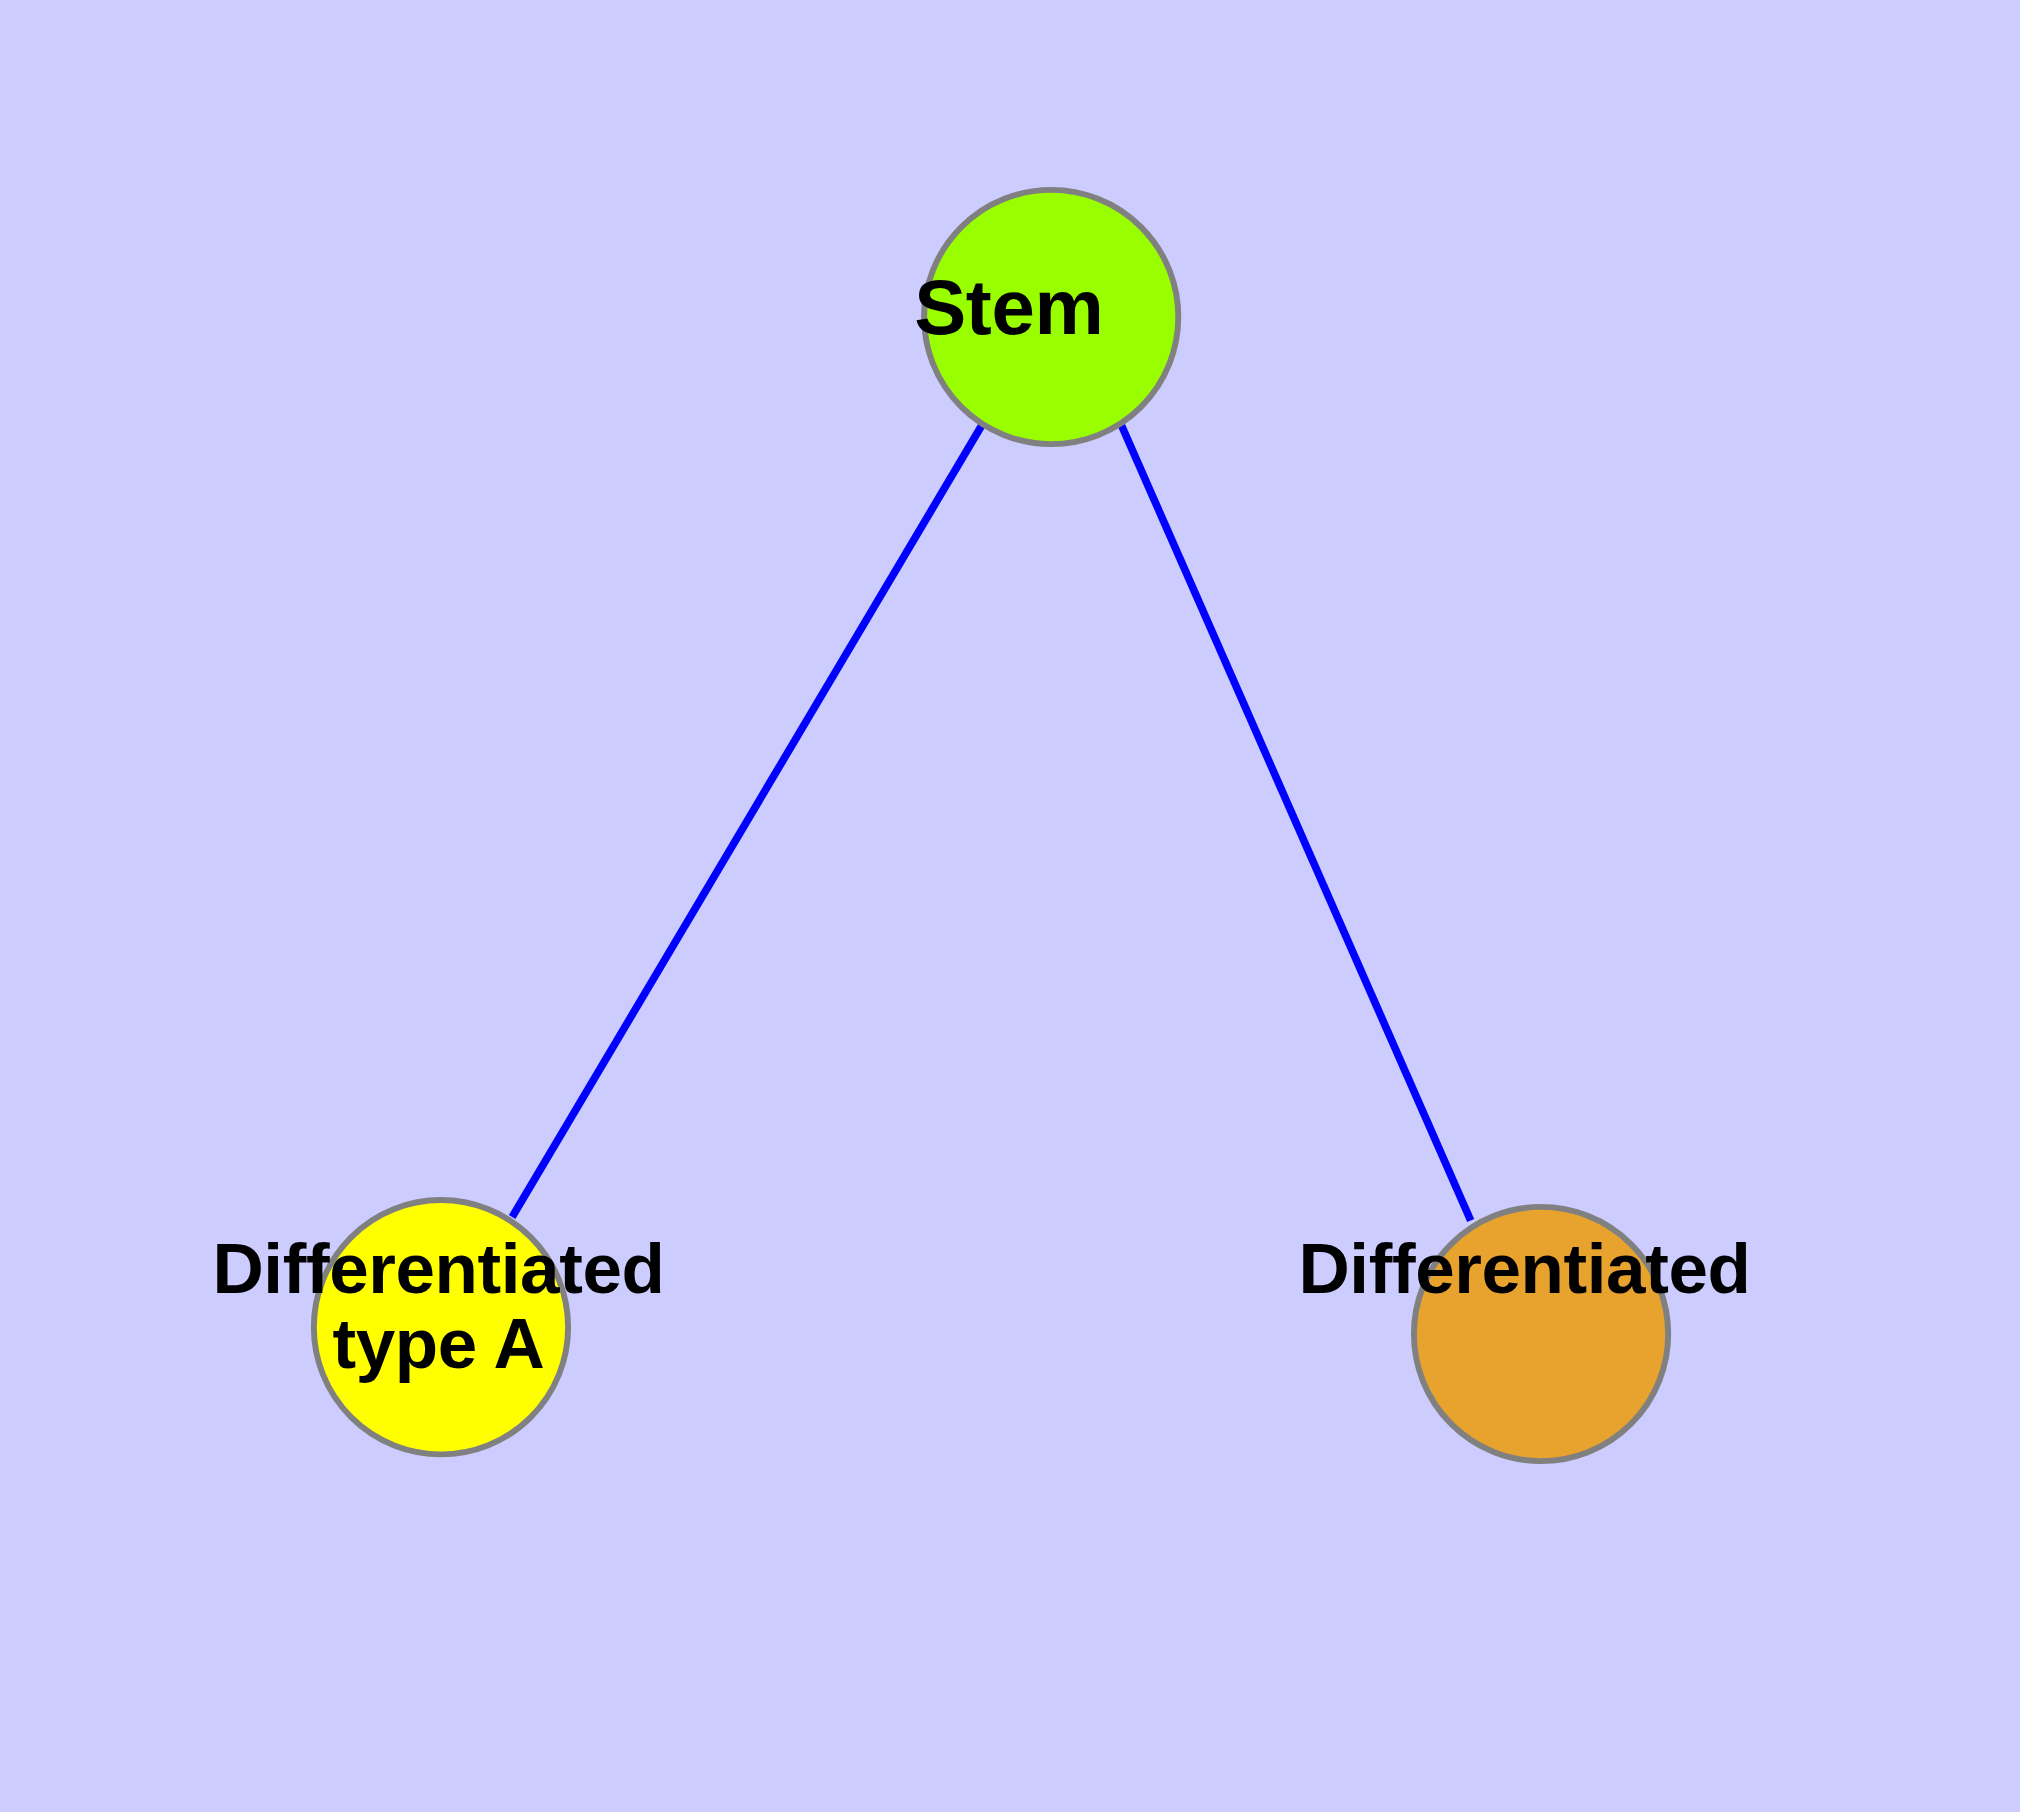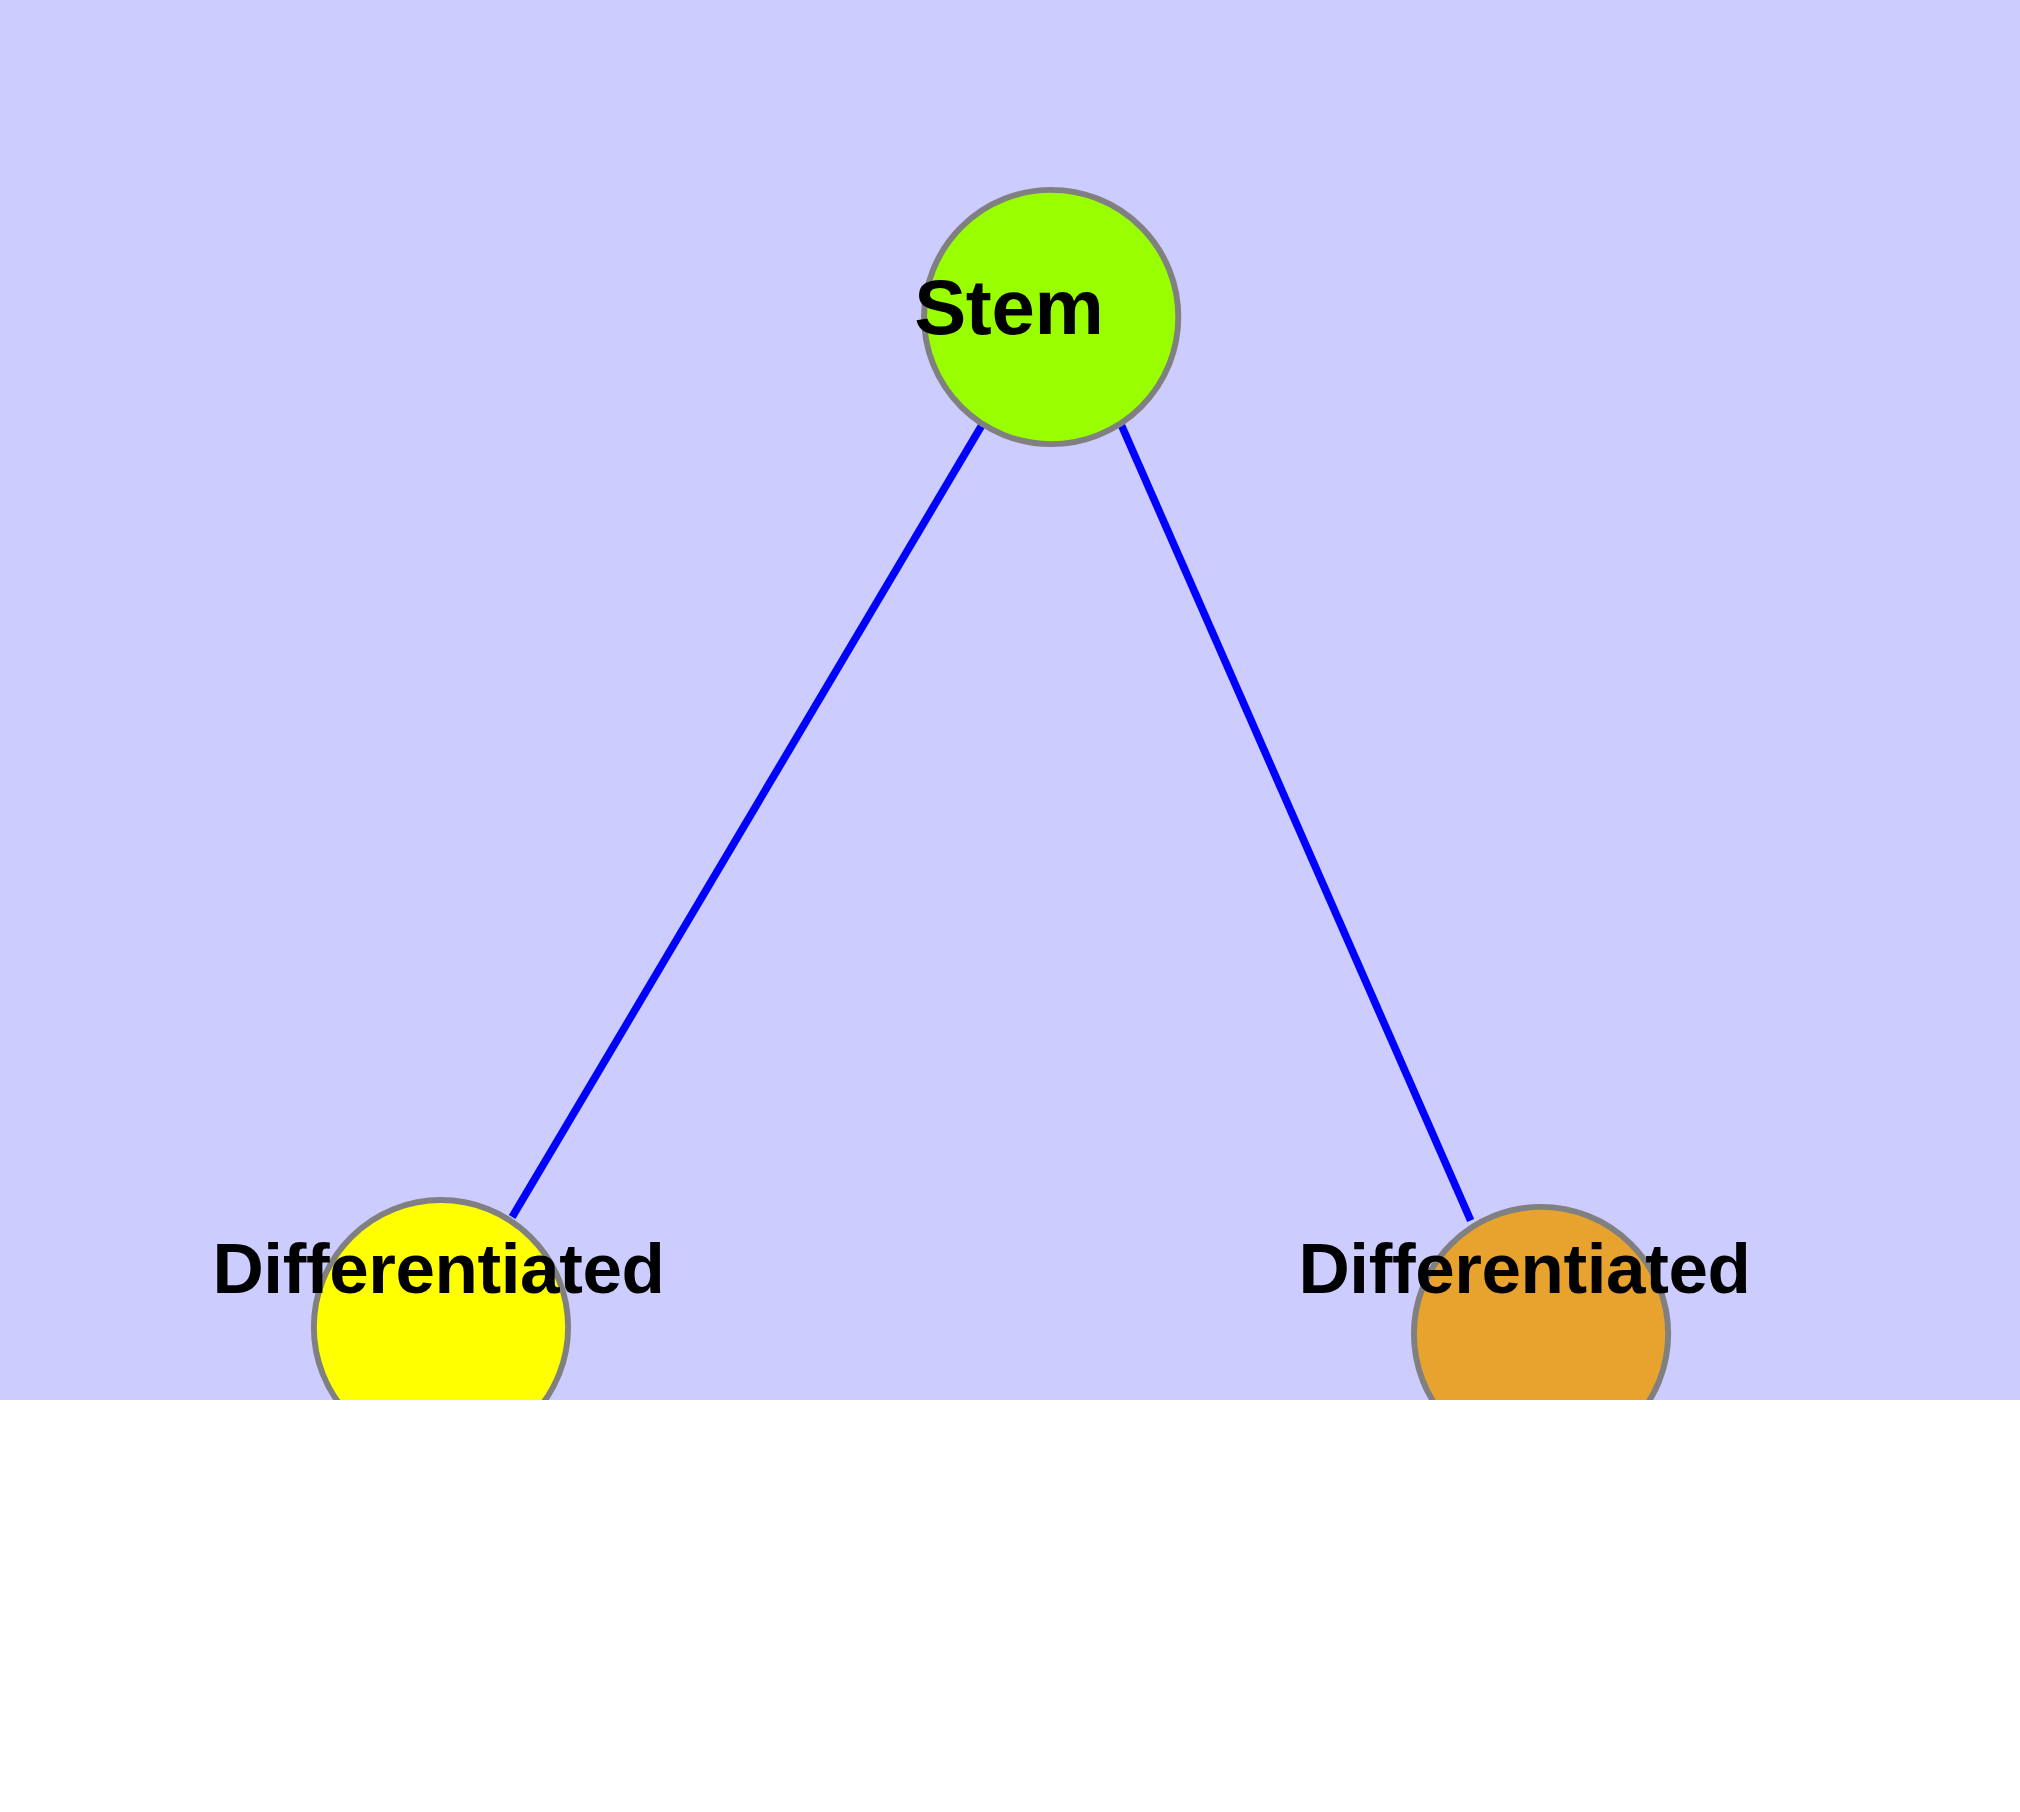--- a/index.html
+++ b/index.html
@@ -3,21 +3,21 @@
 <meta charset="utf-8">
 <style>
   html, body {
     margin: 0;
     padding: 0;
     background: #ffffff;
   }
   #stage {
     position: relative;
     width: 2021px;
-    height: 1400px;
+    height: 1812px;
     background: #ccccff;
     overflow: hidden;
     font-family: "Liberation Sans", sans-serif;
   }
   #graph-svg {
     position: absolute;
     left: 0;
     top: 0;
     width: 2021px;
     height: 1812px;
@@ -68,18 +68,18 @@
 
     <g>
       <circle cx="520" cy="1566" r="150" fill="#ffff00" stroke="#808080" stroke-width="7"></circle>
       <circle cx="1818" cy="1574" r="150" fill="#e8a32e" stroke="#808080" stroke-width="7"></circle>
       <circle cx="1240" cy="374" r="150" fill="#99ff00" stroke="#808080" stroke-width="7"></circle>
     </g>
   </svg>
 
   <div class="node-label" id="label-stem">Stem</div>
 
-  <div class="node-label" id="label-a"><span>Differentiated</span><br></div>
+  <div class="node-label" id="label-a"><span>Differentiated</span><br><span>type A</span></div>
 
   <div class="node-label" id="label-b"><span>Differentiated</span><br></div>
 
 </div>
 
 
 </body></html>

